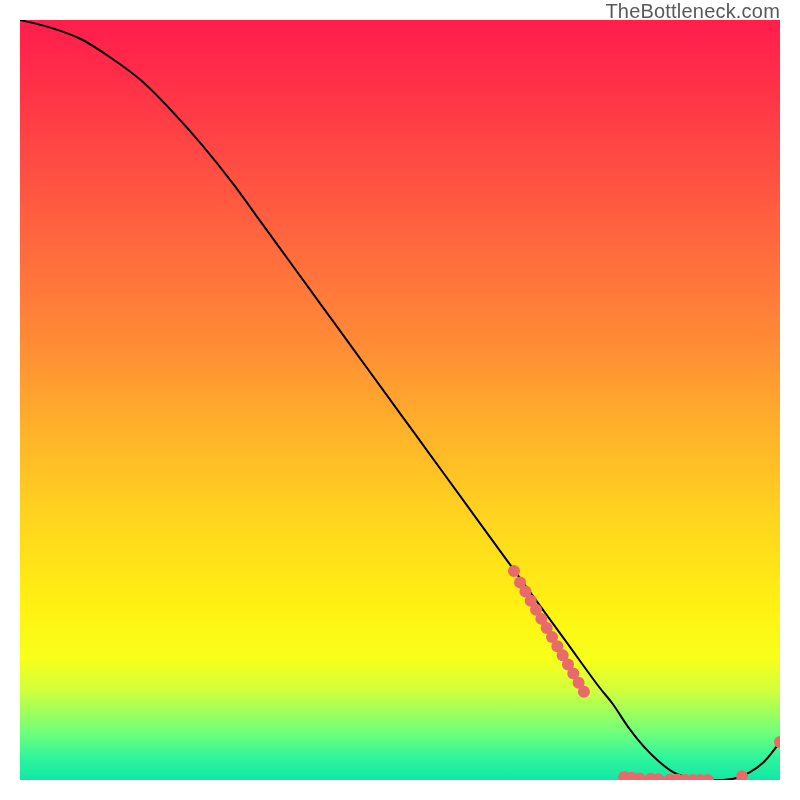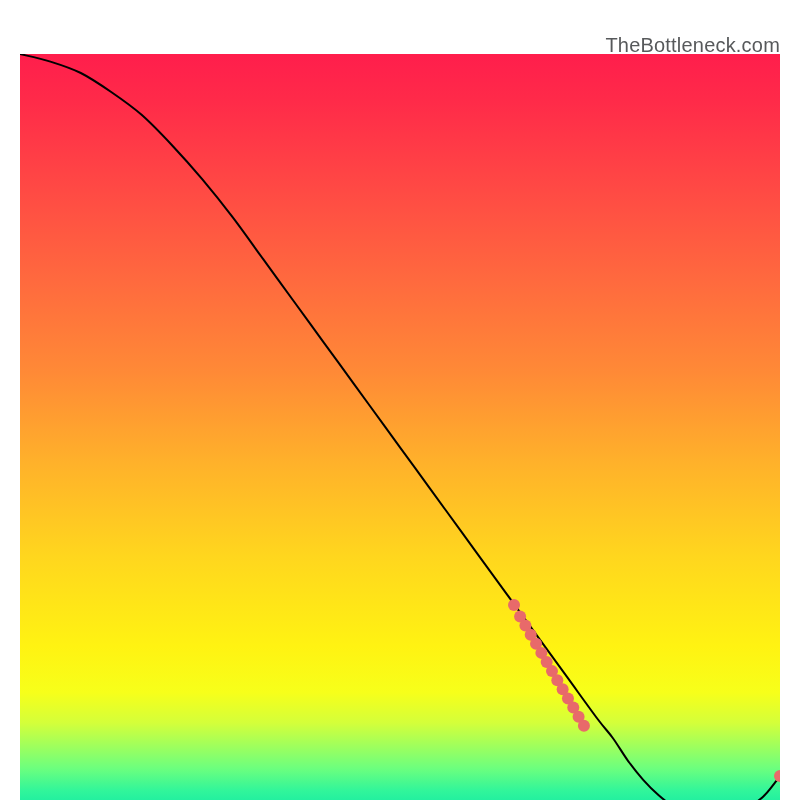--- a/index.html
+++ b/index.html
@@ -7,21 +7,20 @@
     padding: 0;
     width: 800px;
     height: 800px;
     overflow: hidden;
     font-family: Arial, Helvetica, sans-serif;
   }
   .chart-container {
     position: relative;
     width: 800px;
     height: 588px;
-    margin-top: 34px;
   }
   .bg-gradient {
     position: absolute;
     left: 20px;
     top: 20px;
     width: 760px;
     height: 760px;
     background: linear-gradient(to bottom,
       #ff1e4c 0%,
       #ff2a49 6%,

